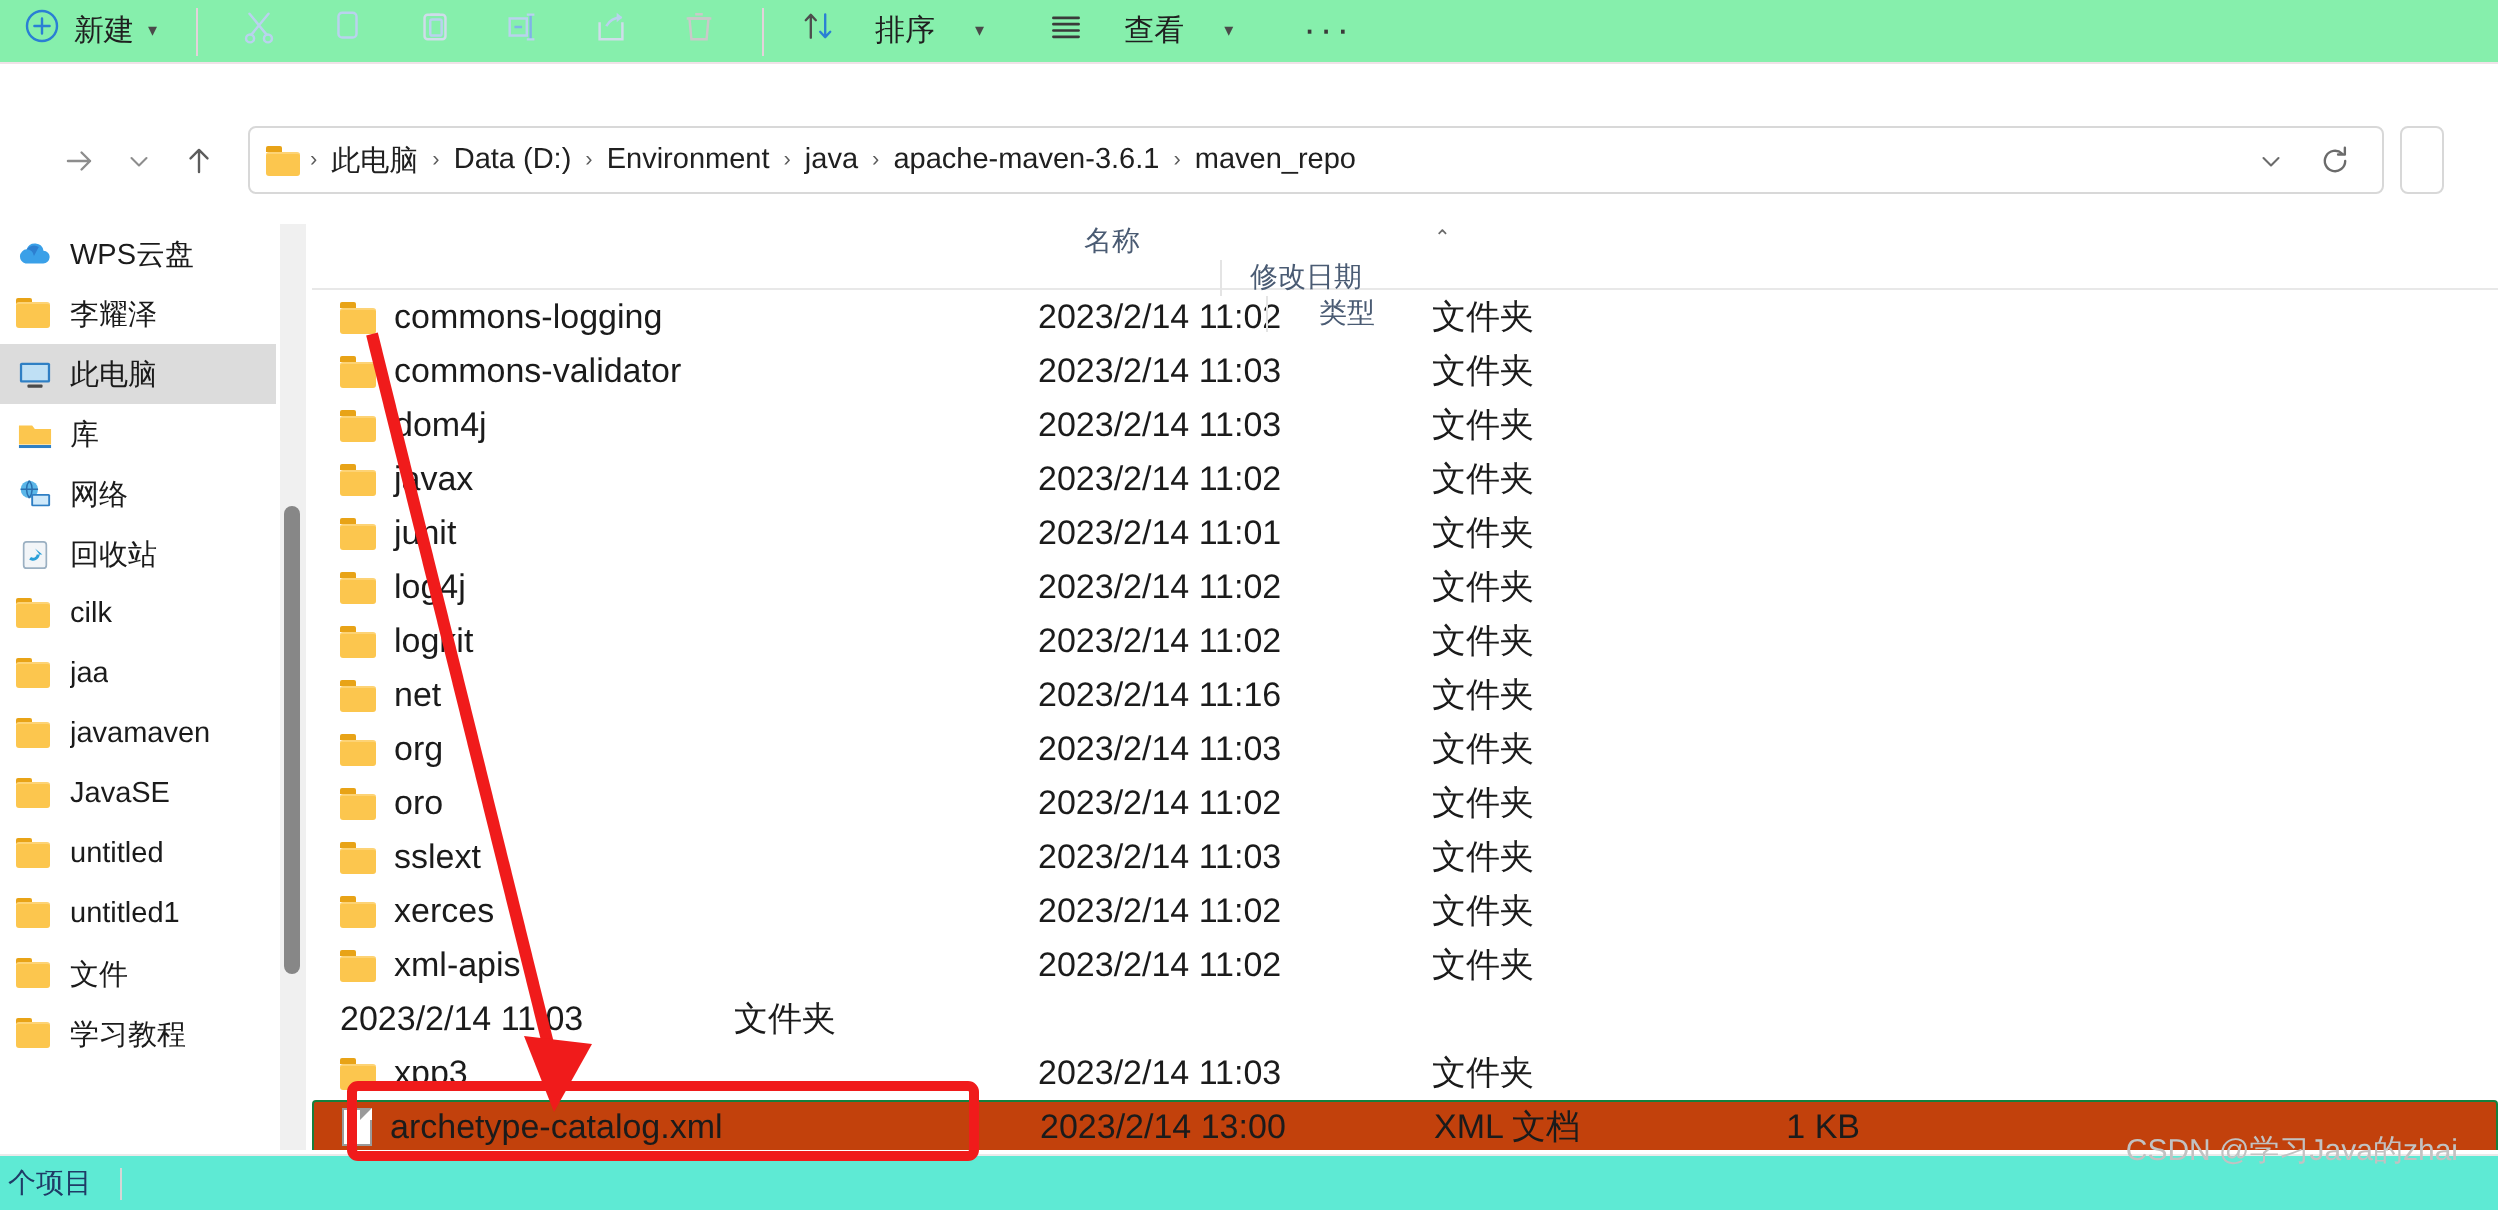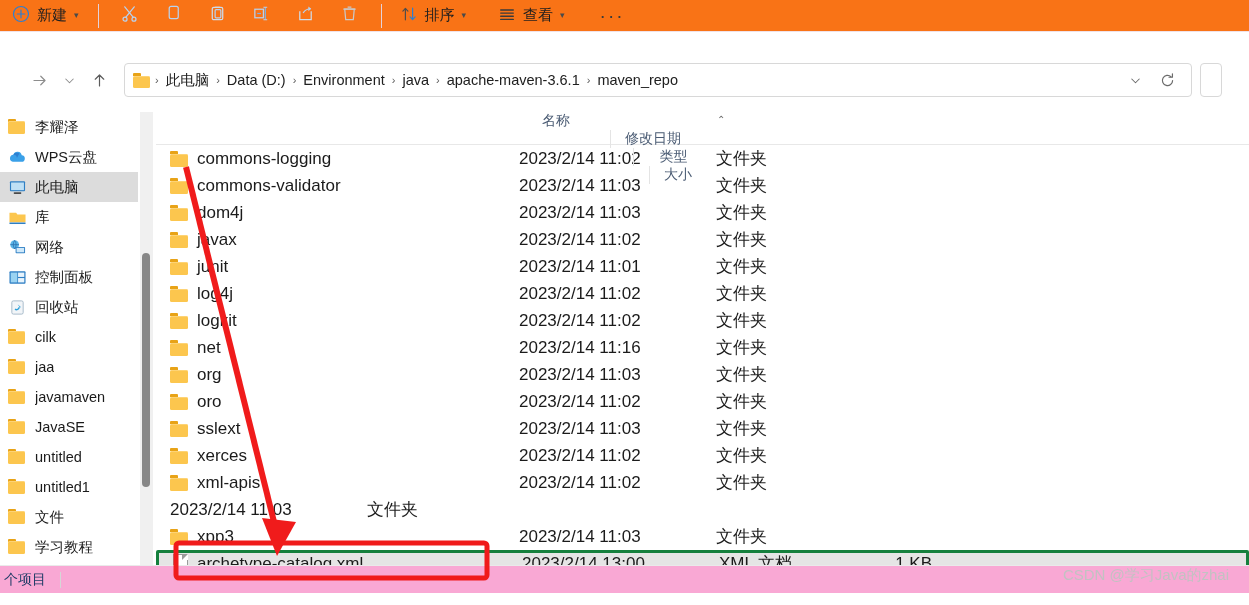--- a/index.html
+++ b/index.html
@@ -7,37 +7,37 @@
     width: 1249px; height: 605px;
     font-family: "Liberation Sans", "DejaVu Sans", sans-serif;
     background: #ffffff;
     overflow: hidden;
   }
   #app { position: relative; width: 1249px; height: 605px; }
 
   
   .toolbar {
     position: absolute; left: 0; top: 0; width: 1249px; height: 32px;
-    background: #f97316;
+    background: #86efac;
     display: flex; align-items: center;
     border-bottom: 1px solid #f0e2e8;
   }
   .tb-new {
     display: flex; align-items: center; gap: 7px;
     padding: 4px 10px 4px 6px; margin-left: 6px; border-radius: 4px;
     cursor: default;
   }
   .tb-new-label { font-size: 15px; color: #1f1f1f; }
   .tb-icon-btn {
     width: 44px; height: 34px; display: flex; align-items: center;
     justify-content: center; border-radius: 4px; cursor: default;
   }
   .tb-sep { width: 1px; height: 24px; background: #e3d2da; margin: 0 9px; }
   .tb-text-btn {
-    display: flex; align-items: center; gap: 7px;
+    display: flex; align-items: center; gap: 20px;
     padding: 5px 9px; border-radius: 4px; cursor: default;
   }
   .tb-text-btn .lbl { font-size: 15px; color: #1f1f1f; }
   .chev { font-size: 9px; color: #4a4a4a; line-height: 1; }
   .tb-dots { font-size: 19px; letter-spacing: 2px; color: #3a3a3a; padding: 0 10px; }
 
   
   .addrbar {
     position: absolute; left: 0; top: 49px; width: 1249px; height: 62px;
     background: #ffffff; display: flex; align-items: center;
@@ -117,21 +117,21 @@
   }
   .ch + .ch { border-left: 1px solid #e4e4e4; }
   .sort-caret {
     position: absolute; left: 189px; top: 2px; font-size: 10px; color: #6a6a6a;
   }
   .row {
     height: 27px; display: flex; align-items: center;
     font-size: 17px; color: #1b1b1b; cursor: default;
   }
   .row.selected {
-    background: #e5e5e5; border: 3px solid #15803d; border-radius: 2px;
+    background: #c2410c; border: 1px solid #15803d; border-radius: 2px;
   }
   .c-name { width: 349px; display: flex; align-items: center; gap: 9px; padding-left: 14px; }
   .c-date { width: 185px; padding-left: 14px; }
   .c-type { width: 140px; padding-left: 26px; }
   .c-size { width: 107px; padding-left: 14px; text-align: right; padding-right: 8px; }
   .row .c-date, .row .c-type { color: #1b1b1b; }
 
   .fico { width: 18px; height: 15px; position: relative; flex: 0 0 auto; }
   .fico::before {
     content:""; position:absolute; left:0; top:0; width:8px; height:3px;
@@ -146,22 +146,22 @@
     border: 1px solid #9a9a9a; position: relative;
   }
   .xico::after {
     content:""; position:absolute; right:-1px; top:-1px;
     border-width: 0 0 6px 6px; border-style: solid;
     border-color: transparent transparent #ffffff #9a9a9a;
   }
 
   
   .statusbar {
-    position: absolute; left: 0; bottom: 12px; width: 1249px; height: 28px;
-    background: #f9a8d4; display: flex; align-items: center;
+    position: absolute; left: 0; bottom: 0; width: 1249px; height: 28px;
+    background: #5eead4; display: flex; align-items: center;
     border-top: 1px solid #eaeaea;
   }
   .status-text {
     font-size: 14px; color: #1f3b66; padding-left: 4px; white-space: nowrap;
   }
   .status-sep { width: 1px; height: 16px; background: #d6d6d6; margin-left: 14px; }
 
   
   .anno { position: absolute; left: 0; top: 0; width: 1249px; height: 605px;
           pointer-events: none; }
@@ -322,32 +322,32 @@
         </div>
       </div>
     </div>
 
     <div class="searchbox"></div>
   </div>
 
   <div class="sidebar">
 
     <div class="nav-item">
-      <span class="ni-ico folder-ico"></span>
-      <span class="ni-label">李耀泽</span>
-    </div>
-
-    <div class="nav-item">
       <span class="ni-ico">
         <svg width="19" height="17" viewBox="0 0 20 18">
           <path d="M5 13.5h9.2a3.4 3.4 0 0 0 .3-6.8A4.6 4.6 0 0 0 5.6 6 3.8 3.8 0 0 0 5 13.5z" fill="#3aa0e8"></path>
           <path d="M5.6 6a4.6 4.6 0 0 1 6.4-1.2L9.4 9.6A3.8 3.8 0 0 0 5.6 6z" fill="#2d7fd0"></path>
         </svg>
       </span>
       <span class="ni-label">WPS云盘</span>
+    </div>
+
+    <div class="nav-item">
+      <span class="ni-ico folder-ico"></span>
+      <span class="ni-label">李耀泽</span>
     </div>
 
     <div class="nav-item selected">
       <span class="ni-ico">
         <svg width="19" height="17" viewBox="0 0 20 18">
           <rect x="2" y="2.5" width="16" height="10.5" rx="1" fill="#2f7fc4"></rect>
           <rect x="3.2" y="3.7" width="13.6" height="8.1" fill="#bfe0f5"></rect>
           <rect x="6" y="14" width="8" height="1.8" rx="0.6" fill="#4a4a4a"></rect>
         </svg>
       </span>
@@ -369,31 +369,20 @@
         <svg width="19" height="17" viewBox="0 0 20 18">
           <circle cx="7" cy="6" r="4.6" fill="#5bb6e8"></circle>
           <path d="M2.4 6h9.2M7 1.4c2 2.8 2 6.4 0 9.2M7 1.4c-2 2.8-2 6.4 0 9.2" fill="none" stroke="#2a6fae" stroke-width="0.8"></path>
           <rect x="8" y="8.5" width="10" height="6.5" rx="0.8" fill="#2f7fc4"></rect>
           <rect x="9" y="9.4" width="8" height="4.7" fill="#cfe9fa"></rect>
         </svg>
       </span>
       <span class="ni-label">网络</span>
     </div>
 
-    <div class="nav-item">
-      <span class="ni-ico">
-        <svg width="19" height="17" viewBox="0 0 20 18">
-          <rect x="1.5" y="2.5" width="17" height="13" rx="1" fill="#2f7fc4"></rect>
-          <rect x="2.8" y="3.8" width="7" height="10.4" fill="#9ad3f2"></rect>
-          <rect x="10.6" y="3.8" width="6.6" height="4.6" fill="#e8f4fc"></rect>
-          <rect x="10.6" y="9.6" width="6.6" height="4.6" fill="#e8f4fc"></rect>
-        </svg>
-      </span>
-      <span class="ni-label">控制面板</span>
-    </div>
 
     <div class="nav-item">
       <span class="ni-ico">
         <svg width="19" height="17" viewBox="0 0 20 18">
           <rect x="4" y="2" width="12" height="14" rx="1.6" fill="#f2f5f8" stroke="#9bb0c2" stroke-width="0.9"></rect>
           <path d="M10 5.6l2.4 3.1h-1.5a1.9 1.9 0 0 1-3 1.4l-1 1.3a3.6 3.6 0 0 0 5.6-2.7h1.4z" fill="#2a9fd8"></path>
         </svg>
       </span>
       <span class="ni-label">回收站</span>
     </div>
@@ -441,23 +430,20 @@
       <div class="ch c-name">
         <span>名称</span>
         <span class="sort-caret">⌃</span>
       </div>
       <div class="ch c-date">
         <span>修改日期</span>
       </div>
       <div class="ch c-type">
         <span>类型</span>
       </div>
-      <div class="ch c-size" style="text-align:left;padding-right:0">
-        <span>大小</span>
-      </div>
     </div>
 
     <div id="rows">
         <div class="row">
           <div class="c-name">
             <span class="fico"></span>
             <span>commons-logging</span>
           </div>
           <div class="c-date">2023/2/14 11:02</div>
           <div class="c-type">文件夹</div>

